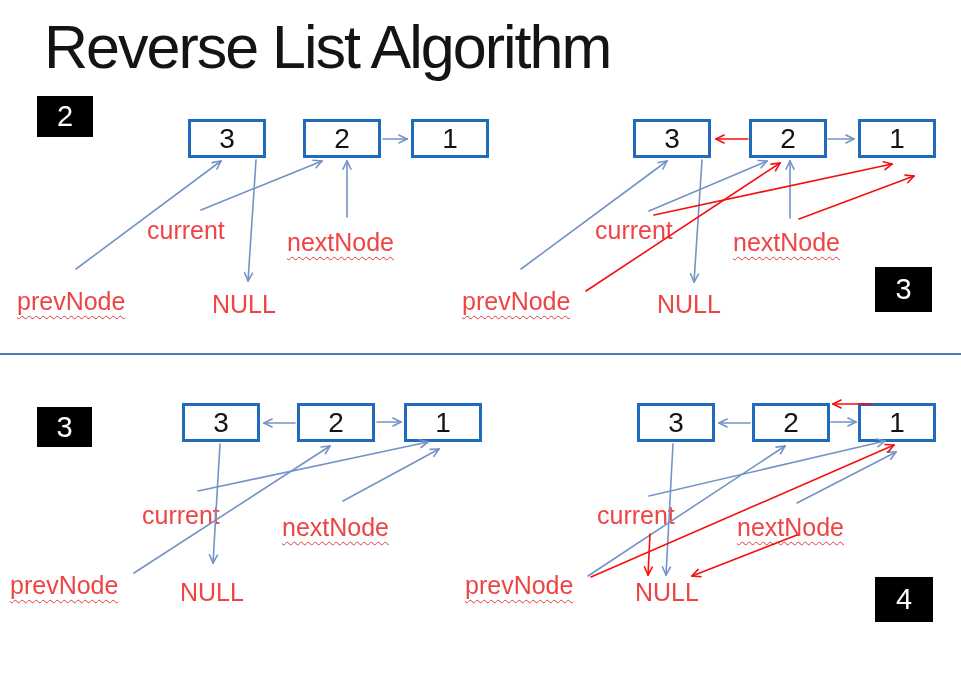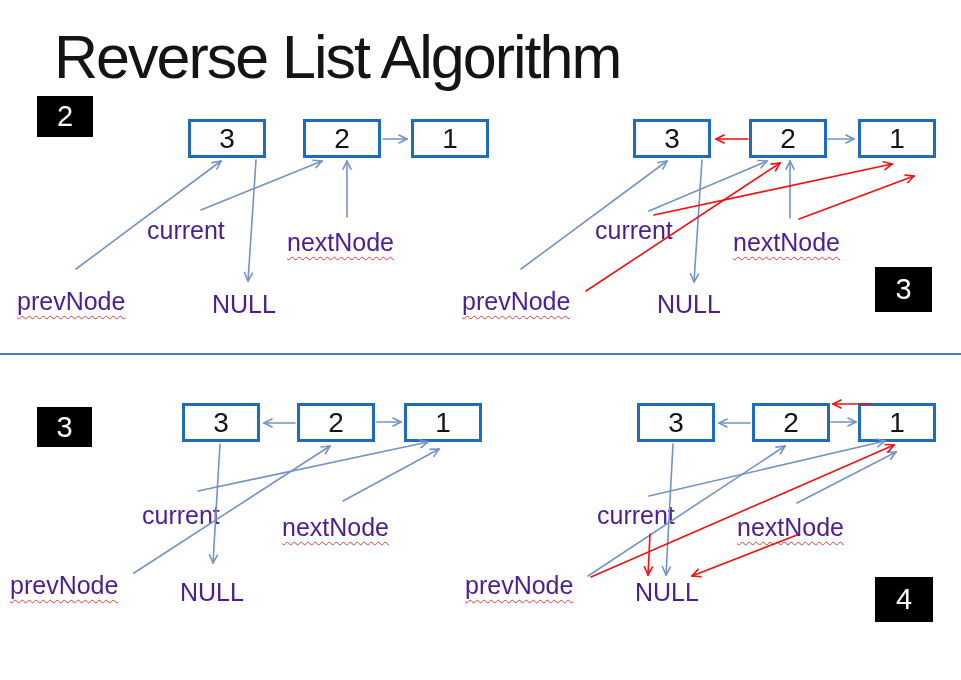--- a/index.html
+++ b/index.html
@@ -2,38 +2,38 @@
 <html><head>
 <meta charset="utf-8">
 <style>
   html,body{margin:0;padding:0;background:#ffffff;}
   body{
     width:961px;height:680px;position:relative;overflow:hidden;
     font-family:"Liberation Sans",sans-serif;
   }
   .slide{position:absolute;inset:0;}
   .title{
-    position:absolute;left:44px;top:12px;margin:10px;
+    position:absolute;left:44px;top:12px;margin:0;
     font-size:61px;font-weight:300;letter-spacing:-2px;color:#141414;
     font-family:"Liberation Sans",sans-serif;white-space:nowrap;
   }
   .divider{position:absolute;left:0;width:961px;height:0;border-top:2px solid #4A7CB8;}
   .badge{
     position:absolute;background:#000;color:#fff;
     display:flex;align-items:center;justify-content:center;
     font-size:29px;font-weight:400;
   }
   .node{
     position:absolute;width:78px;height:39px;box-sizing:border-box;
     border:3px solid #1F6BBD;background:#fff;
     display:flex;align-items:center;justify-content:center;
     font-size:28px;color:#131313;
   }
   .ptr-label{
-    position:absolute;font-size:25px;line-height:1.05;color:#4c1d95;white-space:nowrap;
+    position:absolute;font-size:25px;line-height:1.05;color:#ef4444;white-space:nowrap;
   }
   .squiggle{
     text-decoration-line:underline;
     text-decoration-style:wavy;
     text-decoration-color:#DD3C3C;
     text-decoration-thickness:1px;
     text-underline-offset:5px;
     margin-top:12px;
   }
   #arrow-layer{position:absolute;left:0;top:0;pointer-events:none;}

